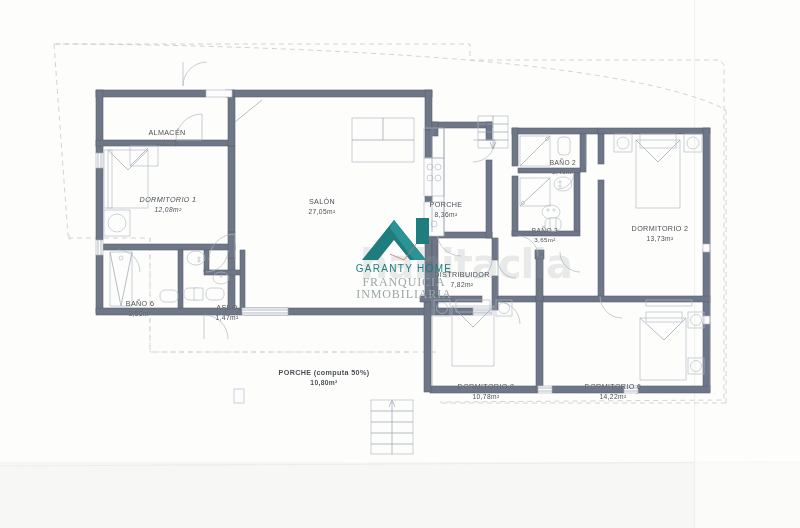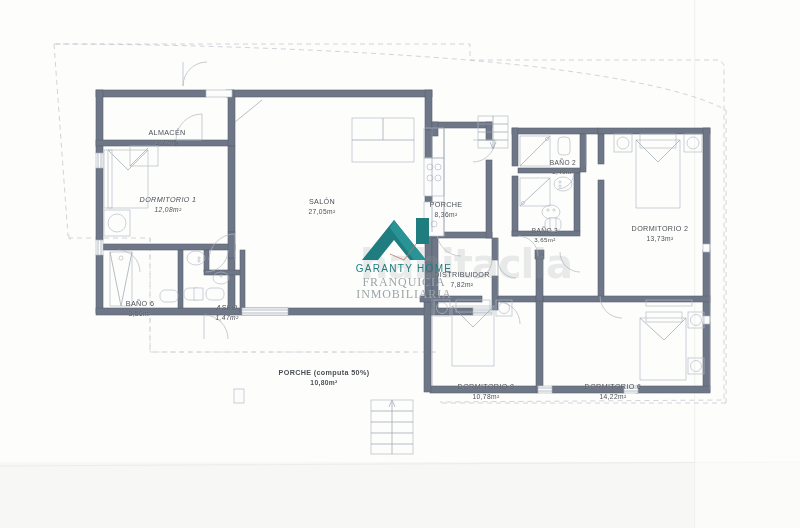--- a/index.html
+++ b/index.html
@@ -393,21 +393,21 @@
         <span class="rl-area">27,05m²</span>
       </div>
       <div class="room-label" style="left: 446px; top: 190px;">
         <span class="rl-name">PORCHE</span>
         <span class="rl-area">8,36m²</span>
       </div>
       <div class="room-label" style="left: 140px; top: 289px;">
         <span class="rl-name">BAÑO 6</span>
         <span class="rl-area">3,50m²</span>
       </div>
-      <div class="room-label" style="left: 227px; top: 293px; font-style: italic;">
+      <div class="room-label" style="left: 227px; top: 293px;">
         <span class="rl-name">ASEO</span>
         <span class="rl-area">1,47m²</span>
       </div>
       <div class="room-label small" style="left: 563px; top: 147px;">
         <span class="rl-name">BAÑO 2</span>
         <span class="rl-area">2,49m²</span>
       </div>
       <div class="room-label small" style="left: 545px; top: 215px;">
         <span class="rl-name">BAÑO 3</span>
         <span class="rl-area">3,65m²</span>

